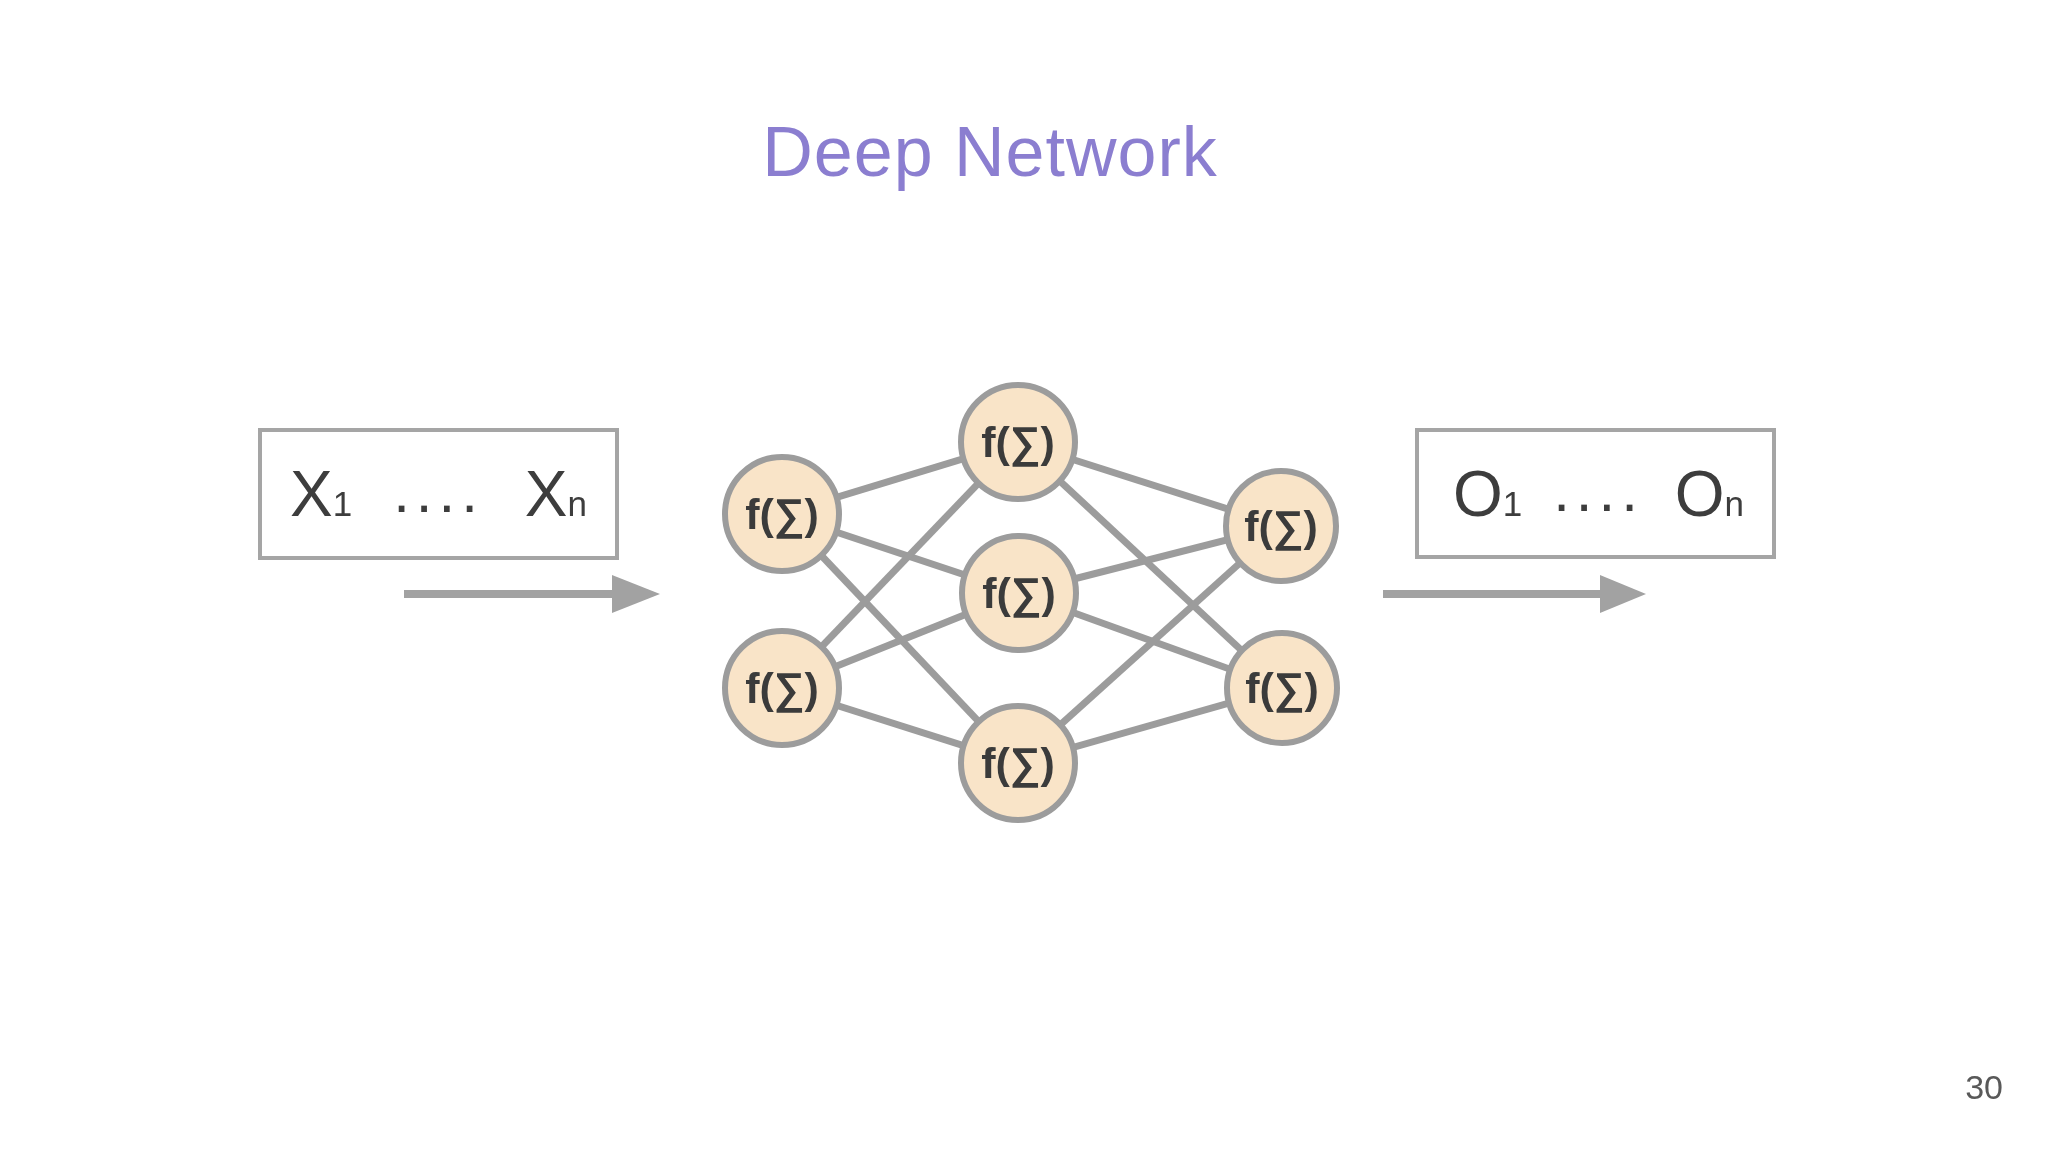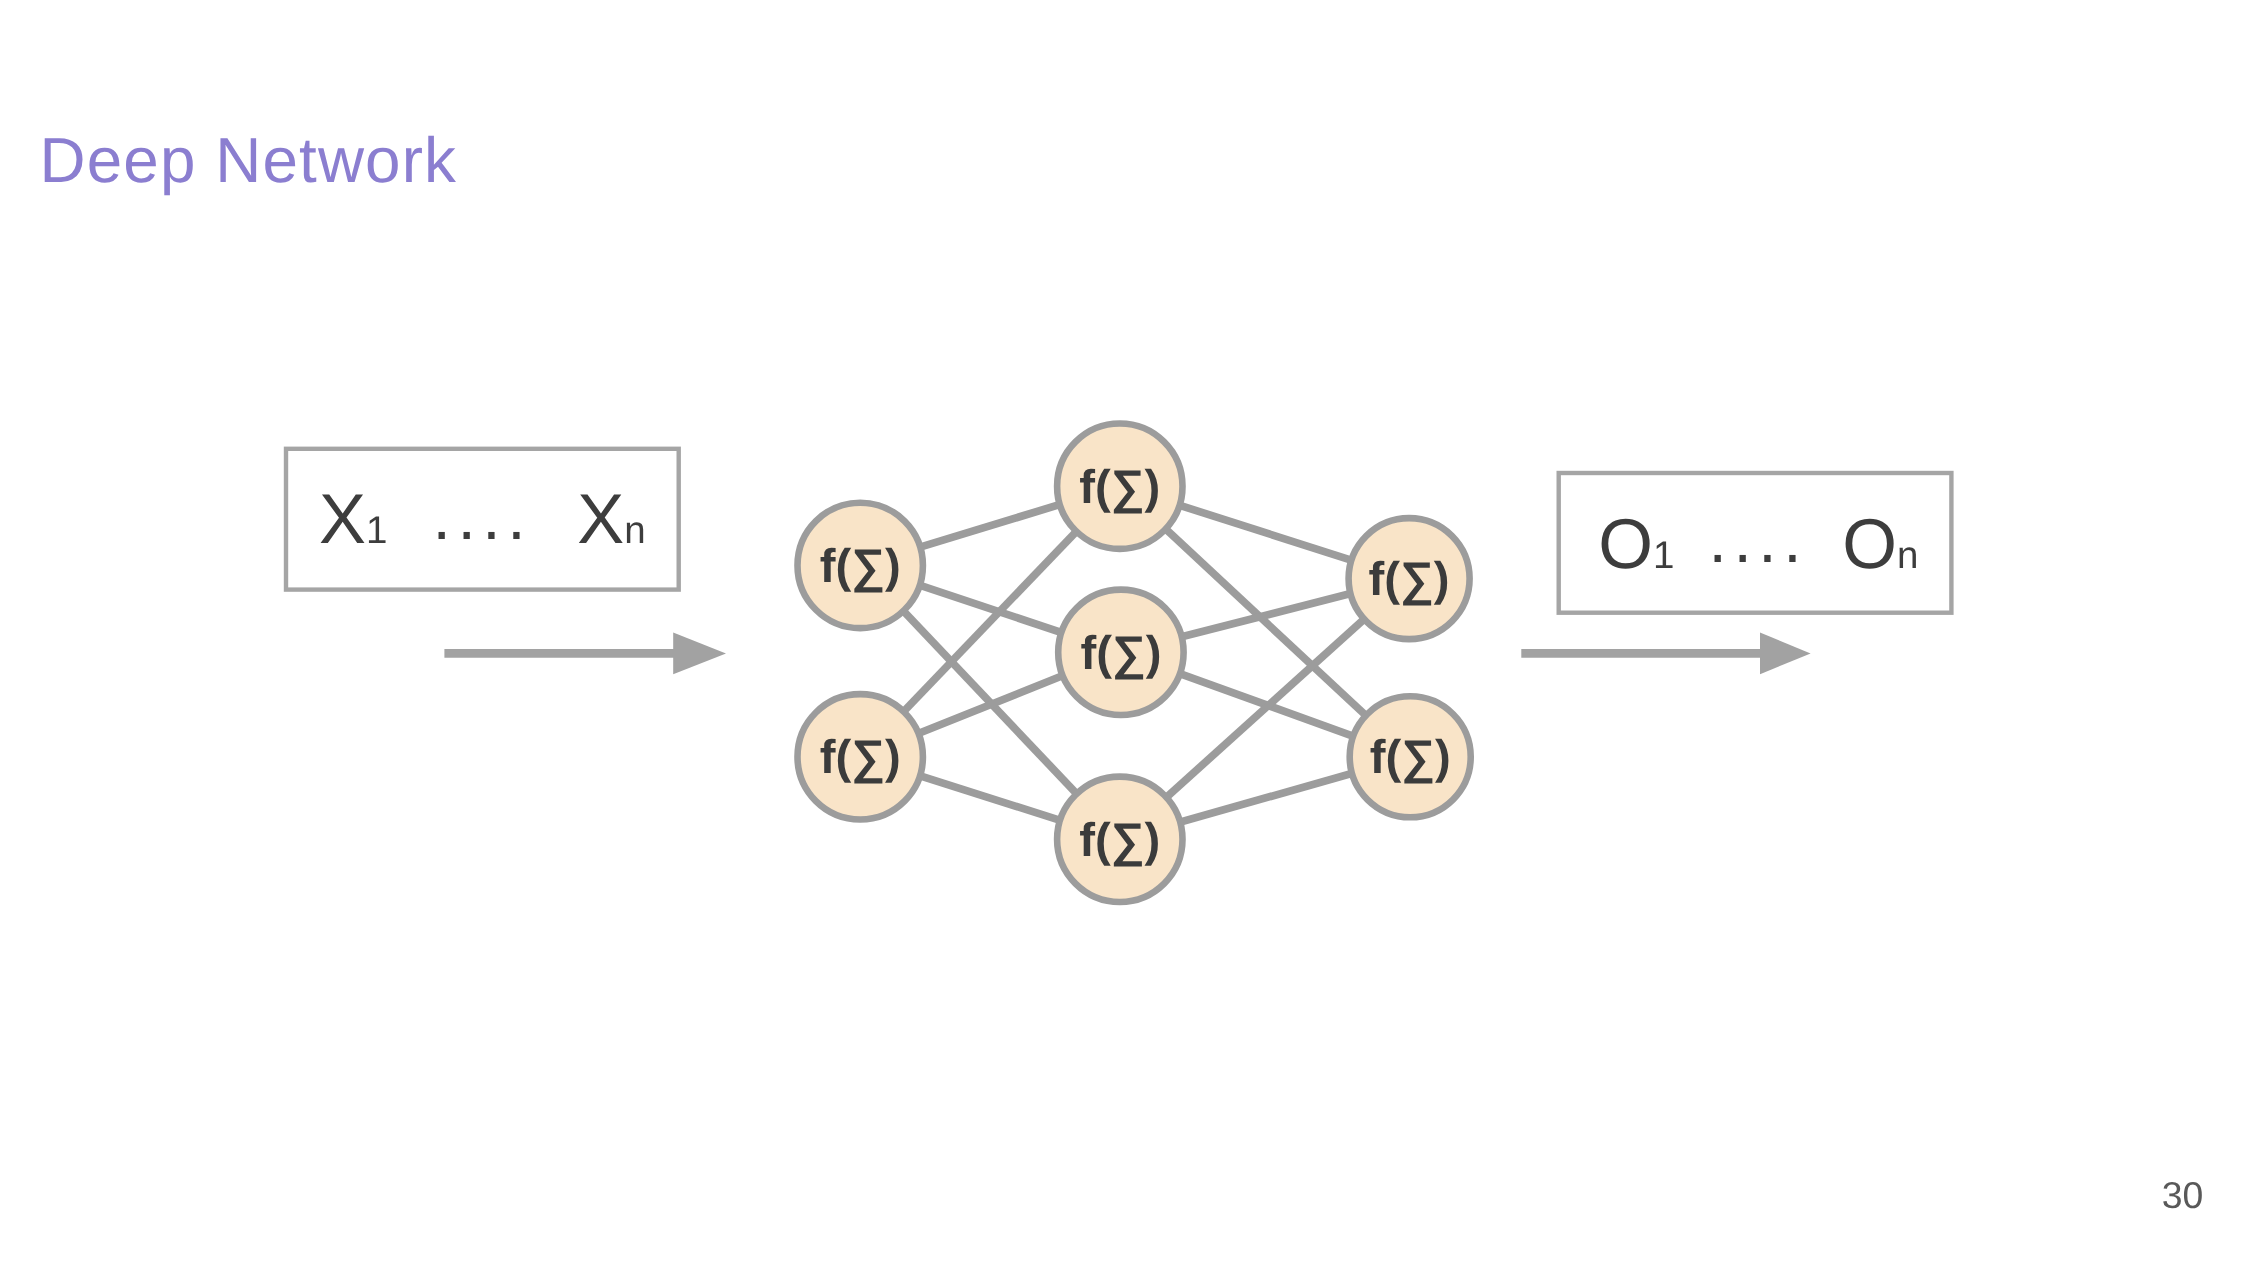--- a/index.html
+++ b/index.html
@@ -17,39 +17,38 @@
   .slide{
     position:relative;
     width:2048px;height:1152px;
     background:#ffffff;
     overflow:hidden;
     font-family:"Liberation Sans", sans-serif;
   }
   .title{
     position:absolute;
     top:112px;left:0;width:1980px;
-    text-align:left;
-    font-size:58px;
+    text-align:center;
+    font-size:70px;
     letter-spacing:1px;
     color:var(--c-title);
-    padding-left:36px;
   }
   .io-box{
     position:absolute;
     box-sizing:border-box;
     border:4px solid var(--c-box-border);
     background:#ffffff;
     display:flex;
     align-items:center;
     justify-content:space-between;
     padding:0 28px;
     color:var(--c-box-text);
     font-size:64px;
   }
-  .input-box{left:258px;top:406px;width:361px;height:132px;justify-content:space-between;}
+  .input-box{left:258px;top:428px;width:361px;height:132px;justify-content:space-between;}
   .output-box{left:1415px;top:428px;width:361px;height:131px;padding-left:34px;}
   .io-sub{font-size:35px;}
   .io-dots{font-size:60px;letter-spacing:6px;padding-bottom:6px;}
   .net-svg{position:absolute;left:0;top:0;}
   .edge{stroke:var(--c-edge);stroke-width:7;}
   .node{fill:var(--c-node-fill);stroke:var(--c-node-border);stroke-width:6;}
   .node-label{
     fill:var(--c-node-label);
     font-family:"Liberation Sans", "DejaVu Sans", sans-serif;
     font-size:43px;

